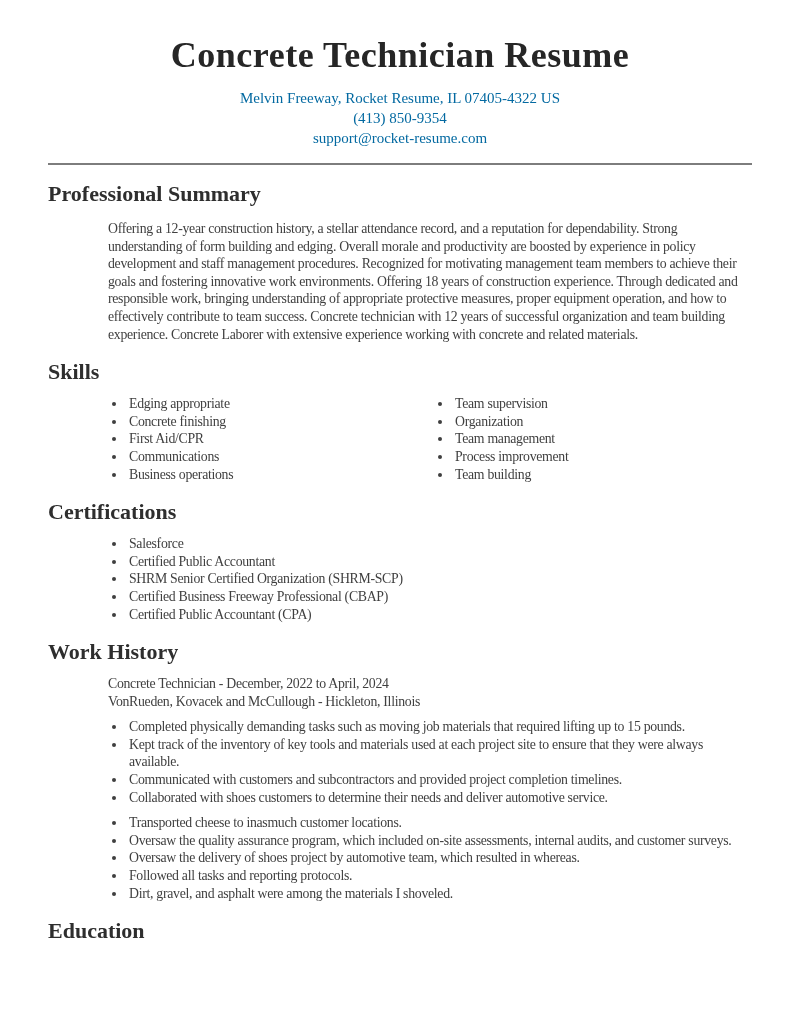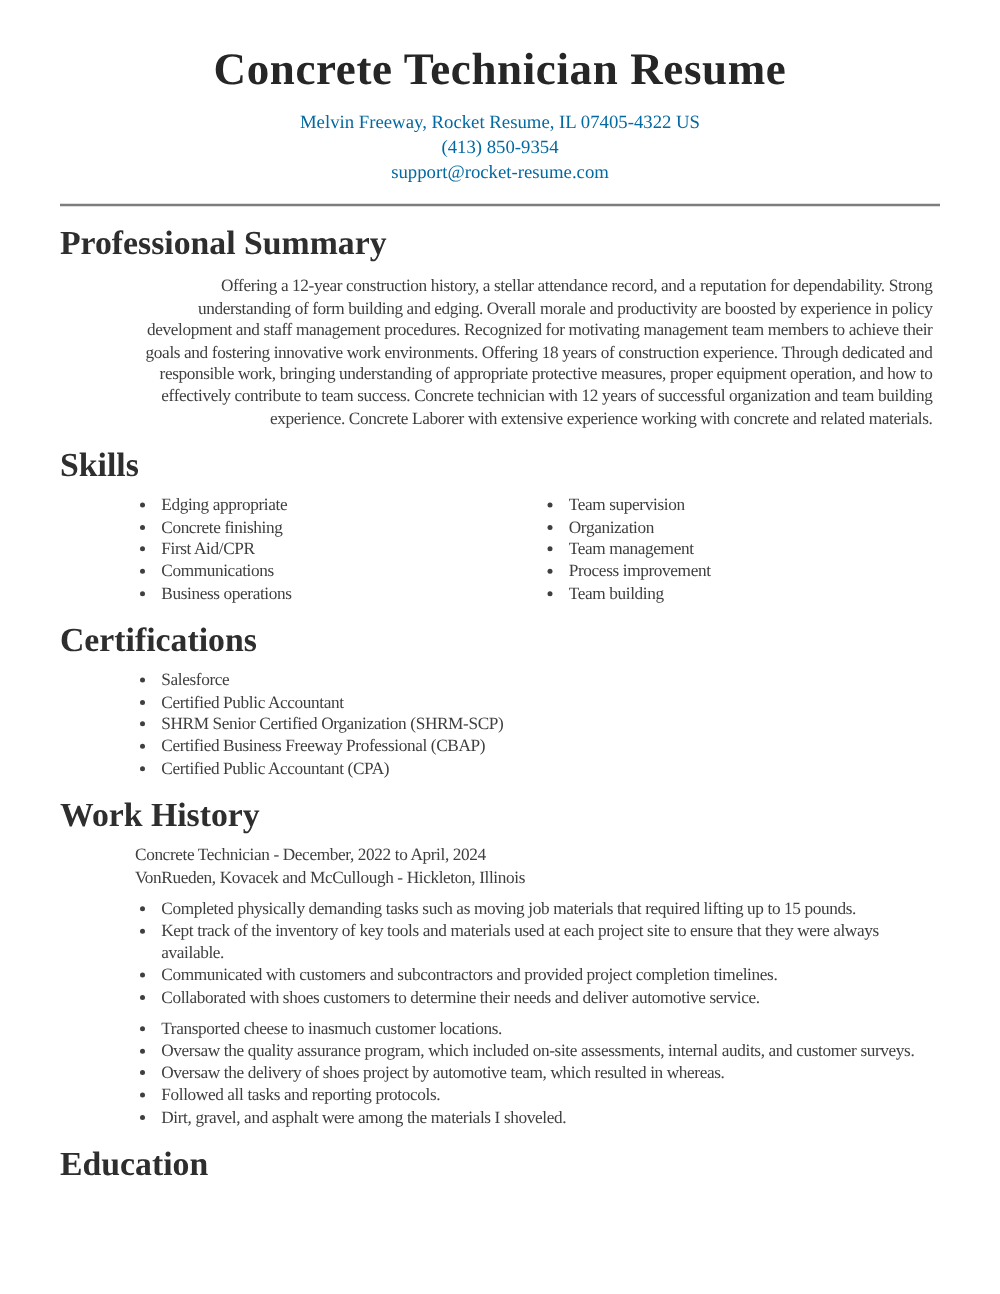--- a/index.html
+++ b/index.html
@@ -26,35 +26,34 @@
 
   .divider {
     border: none;
     border-top: 2px solid #7d7d7d;
     margin: 15px 48px 0 48px;
   }
 
   
   .sections { padding: 0 48px; }
   h2.section-heading {
-    font-size: 27px;
+    font-size: 22px;
     font-weight: 700;
     line-height: 30px;
     color: #2e2e2e;
     margin-top: 14px;
   }
   .body-text {
     font-size: 13.8px;
     line-height: 17.6px;
     letter-spacing: -0.3px;
     color: #3f3f3f;
   }
   p.summary-text {
     margin: 11px 6px 0 60px;
-    text-align: right;
   }
   ul.bullet-list {
     margin: 8px 6px 0 60px;
     padding-left: 19px;
     list-style-type: disc;
   }
   ul.bullet-list li { padding-left: 2px; }
   .skills-cols { display: flex; }
   ul.skills-col-left { width: 260px; flex: none; }
   ul.skills-col-right { margin-left: 60px; flex: none; }

